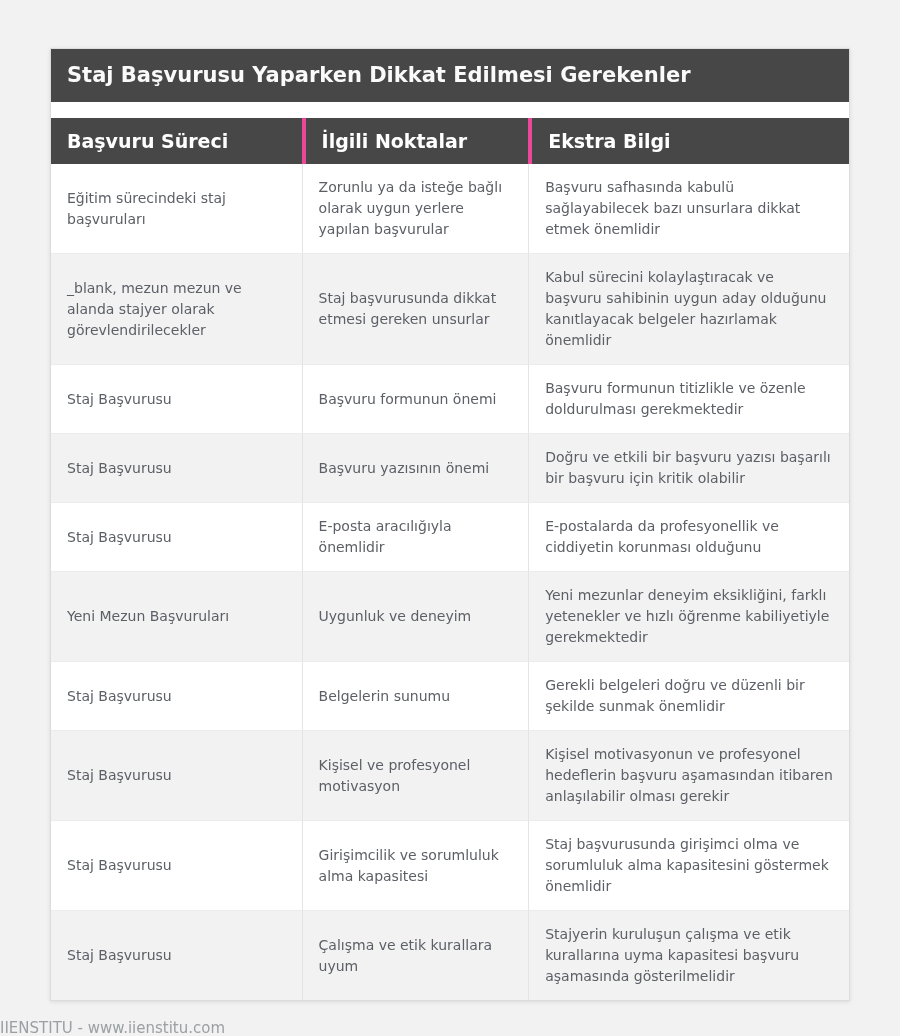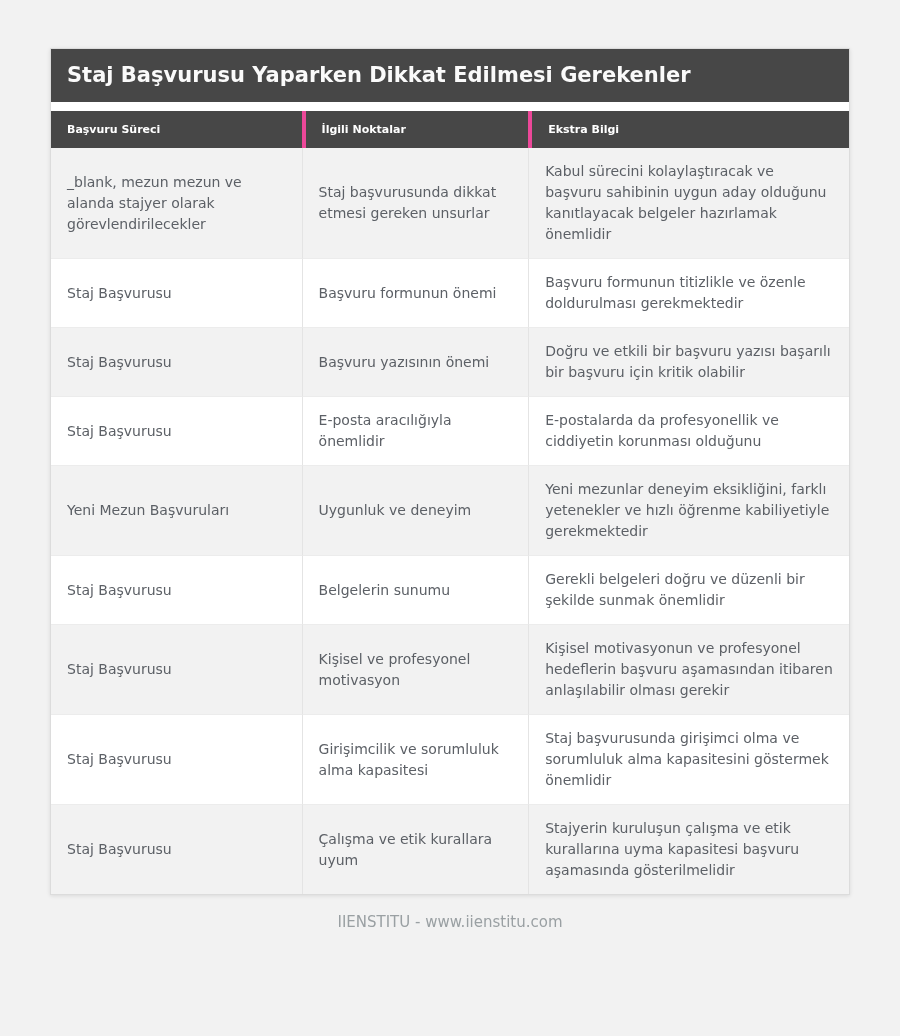--- a/index.html
+++ b/index.html
@@ -19,56 +19,56 @@
     box-shadow: 0 1px 4px rgba(0,0,0,0.10);
     padding: 0;
   }
   .title-bar {
     background: #474747;
     color: #fafafa;
     font-size: 21px;
     font-weight: 700;
     padding: 14px 16px;
     line-height: 1.2;
-    margin-bottom: 9px;
+    margin-bottom: 16px;
   }
   table {
     width: 100%;
     border-collapse: separate;
     border-spacing: 0;
     table-layout: fixed;
   }
   col.c1 { width: 31.4%; }
   col.c2 { width: 28.4%; }
   col.c3 { width: 40.2%; }
   thead th {
     background: #474747;
     color: #ffffff;
-    font-size: 11px;
+    font-size: 19px;
     font-weight: 700;
     text-align: left;
     padding: 12px 16px;
     vertical-align: middle;
   }
   thead th + th { border-left: 4px solid #ec4899; }
   tbody td {
     font-size: 14px;
     color: #5c6066;
     line-height: 1.5;
     padding: 13px 16px;
     vertical-align: middle;
     text-align: left;
     background: #ffffff;
     word-wrap: break-word;
   }
   tbody td + td { border-left: 1px solid #e4e4e4; }
   tbody tr + tr td { border-top: 1px solid #ececec; }
   tbody tr.alt td { background: #f2f2f2; }
   .footer {
-    text-align: center;
+    text-align: left;
     color: #9aa0a3;
     font-size: 15px;
     margin-top: 18px;
   }
 </style>
 </head>
 <body>
 
 <div class="card">
   <div class="title-bar">Staj Başvurusu Yaparken Dikkat Edilmesi Gerekenler</div>
@@ -80,20 +80,25 @@
         <col class="c3">
       </colgroup>
     <thead>
       <tr>
         <th>Başvuru Süreci</th>
         <th>İlgili Noktalar</th>
         <th>Ekstra Bilgi</th>
       </tr>
     </thead>
     <tbody>
+      <tr>
+        <td>Eğitim sürecindeki staj başvuruları</td>
+        <td>Zorunlu ya da isteğe bağlı olarak uygun yerlere yapılan başvurular</td>
+        <td>Başvuru safhasında kabulü sağlayabilecek bazı unsurlara dikkat etmek önemlidir</td>
+      </tr>
       <tr class="alt">
         <td>_blank, mezun mezun ve alanda stajyer olarak görevlendirilecekler</td>
         <td>Staj başvurusunda dikkat etmesi gereken unsurlar</td>
         <td>Kabul sürecini kolaylaştıracak ve başvuru sahibinin uygun aday olduğunu kanıtlayacak belgeler hazırlamak önemlidir</td>
       </tr>
       <tr>
         <td>Staj Başvurusu</td>
         <td>Başvuru formunun önemi</td>
         <td>Başvuru formunun titizlikle ve özenle doldurulması gerekmektedir</td>
       </tr>

